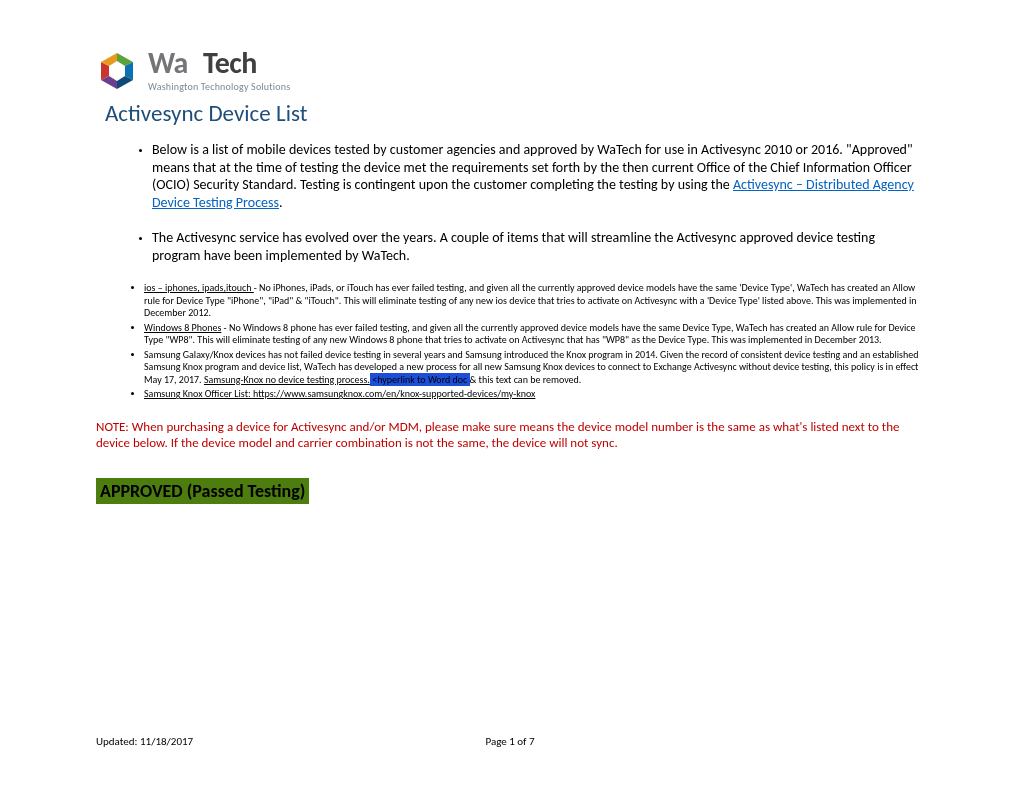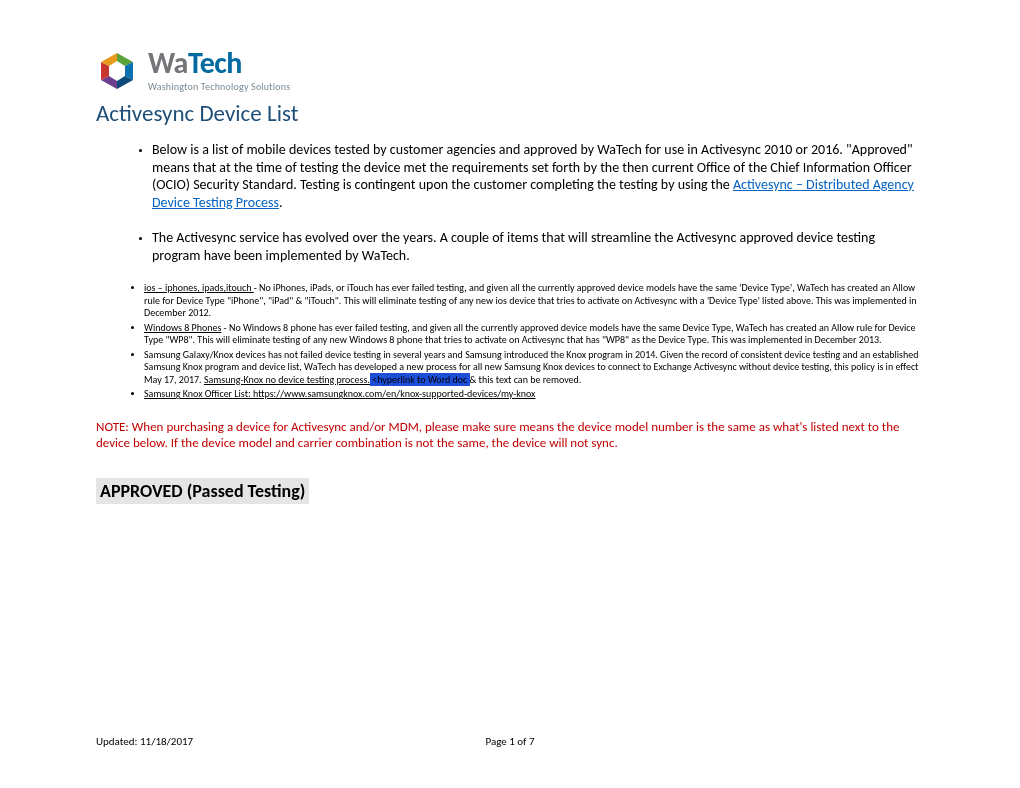--- a/index.html
+++ b/index.html
@@ -16,24 +16,24 @@
     }
     .logo-wrap {
       display: flex;
       align-items: center;
       gap: 10px;
       margin-bottom: 6px;
     }
     .logo-wordmark {
       display: flex;
       align-items: baseline;
-      gap: 0;
+      gap: 15px;
     }
     .logo-wa { color:#747578; }
-    .logo-tech { color:#0369a1; }
+    .logo-tech { color:#404040; }
     .logo-text {
       font-size: 30px;
       font-weight: 700;
       letter-spacing: -0.5px;
       line-height: 1;
     }
     .logo-sub {
       font-size: 10px;
       color:#7a8a94;
       letter-spacing: 0.2px;
@@ -41,21 +41,21 @@
     }
     .logo-block {
       display:flex;
       flex-direction:column;
       justify-content:center;
     }
     h1.title {
       color:#1f4e79;
       font-size:23px;
       font-weight:400;
-      margin:2px 0 14px 0;
+      margin:2px 0 14px 9px;
     }
     .top-list, .sub-list {
       margin: 0 0 0 0;
       padding: 0 0 0 56px;
     }
     .top-list > li {
       list-style: disc;
       font-size: 14px;
       line-height: 1.25;
       margin-bottom: 18px;
@@ -78,21 +78,21 @@
     .sub-list .u { text-decoration: underline; }
     .sub-list .hl { background: #1d4ed8; }
     .note {
       color:#c00000;
       font-size: 13px;
       margin: 18px 0 22px 0;
       line-height:1.3;
     }
     h2.approved {
       display:inline-block;
-      background:#e5e5e5;
+      background:#4d7c0f;
       color:#000;
       font-size:18px;
       font-weight:700;
       padding:2px 4px;
       margin:4px 0 0 0;
     }
     .footer {
       position: absolute;
       bottom: 40px;
       left: 96px;

